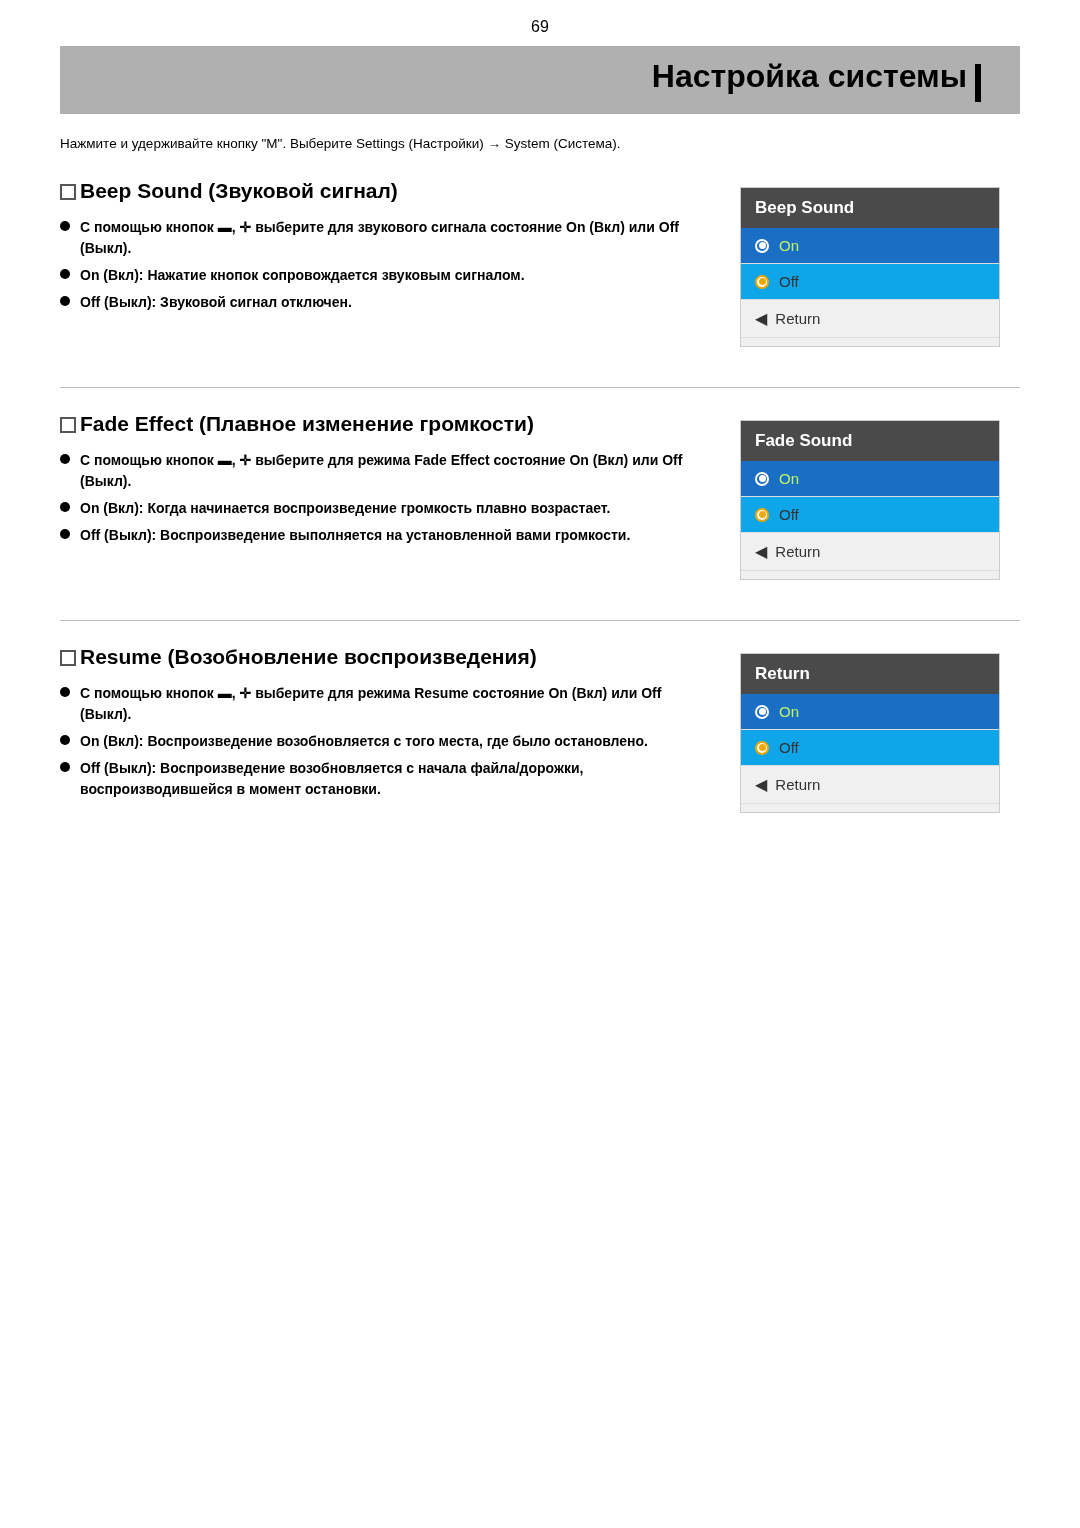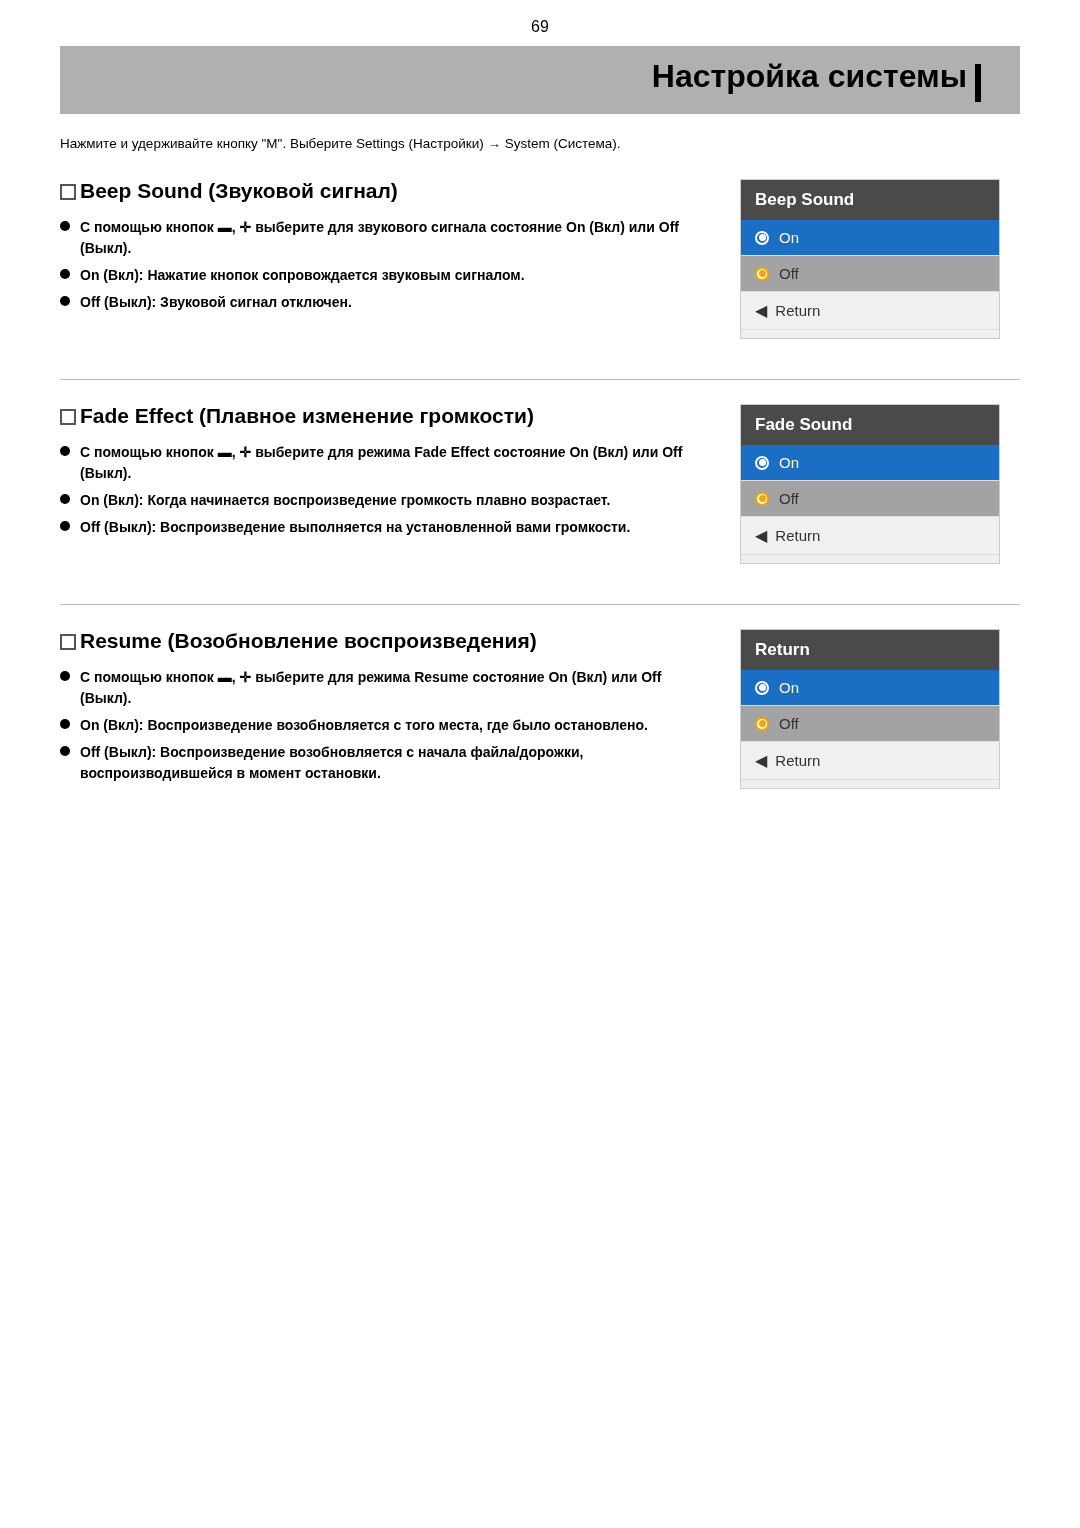--- a/index.html
+++ b/index.html
@@ -112,45 +112,46 @@
       margin-top: 4px;
       margin-right: 10px;
     }
 
     
     .menu-panel {
       border: 1px solid #ccc;
       background: #f0f0f0;
       width: 260px;
       overflow: hidden;
+      margin-top: 8px;
     }
 
     .menu-panel-title {
       background: #4a4a4a;
       color: #fff;
       font-size: 17px;
       font-weight: bold;
       padding: 10px 14px;
     }
 
     .menu-item {
       display: flex;
       align-items: center;
       padding: 9px 14px;
       font-size: 15px;
       border-bottom: 1px solid #ddd;
     }
 
     .menu-item.selected {
       background: #1a6fc4;
-      color: #fef9c3;
+      color: #bef264;
     }
 
     .menu-item.normal {
-      background: #a3a3a3;
+      background: #0ea5e9;
       color: #333;
     }
 
     .menu-item.return-item {
       background: #f0f0f0;
       color: #333;
     }
 
     .radio-circle {
       width: 14px;

